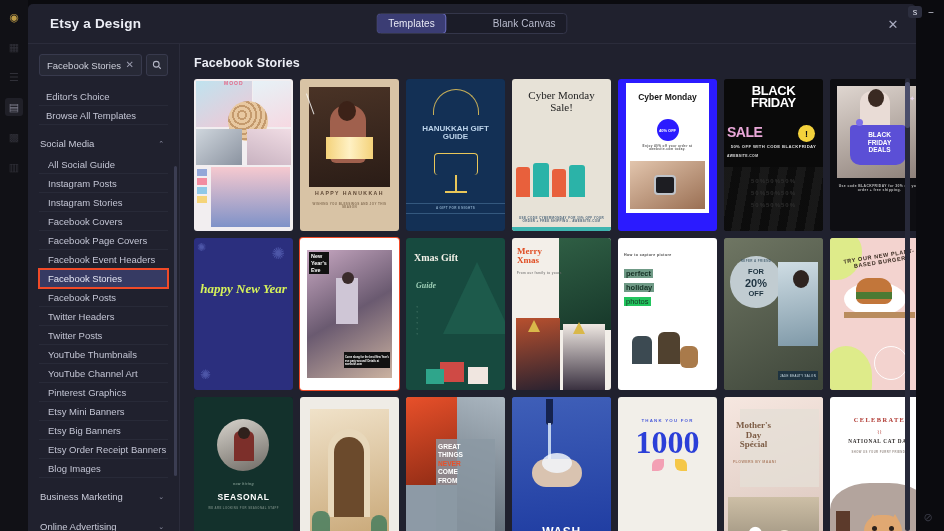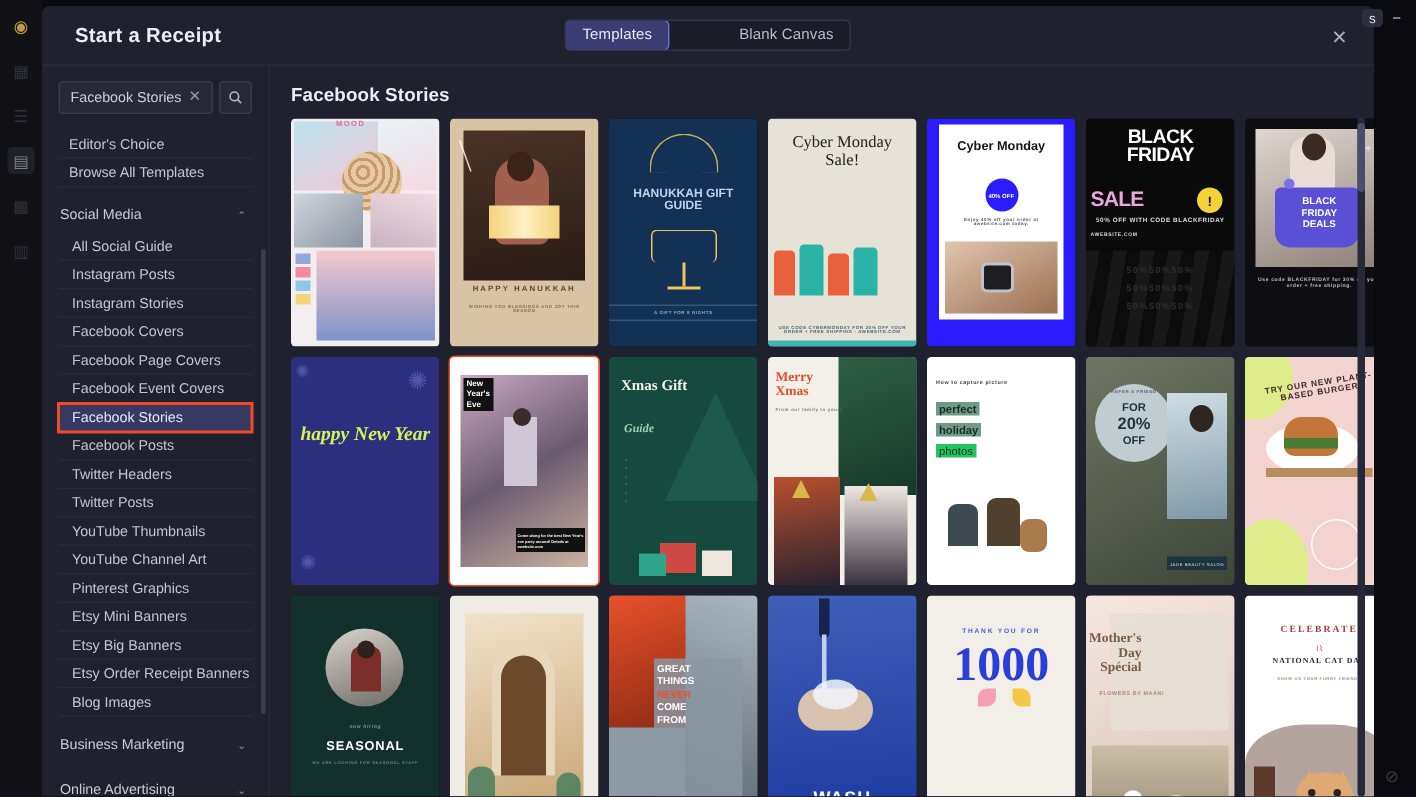--- a/index.html
+++ b/index.html
@@ -165,21 +165,21 @@
 
   <div class="win-badge">
     <span class="pill">s</span>
     <span>−</span>
   </div>
   <div class="bottom-right-icon">⊘</div>
 
   <div class="modal">
 
     <div class="modal-header">
-      <div class="modal-title">Start a Receipt</div>
+      <div class="modal-title">Etsy a Design</div>
       <div class="tab-group">
         <button class="tab active">Templates</button>
         <button class="tab">Blank Canvas</button>
       </div>
       <div class="close-btn">✕</div>
     </div>
 
     <div class="modal-body">
 
       <div class="sidebar">
@@ -218,21 +218,21 @@
         <div class="nav-item sub">
             <span>Instagram Stories</span>
           </div>
         <div class="nav-item sub">
             <span>Facebook Covers</span>
           </div>
         <div class="nav-item sub">
             <span>Facebook Page Covers</span>
           </div>
         <div class="nav-item sub">
-            <span>Facebook Event Covers</span>
+            <span>Facebook Event Headers</span>
           </div>
         <div class="nav-item sub selected-outline">
             <span>Facebook Stories</span>
           </div>
         <div class="nav-item sub">
             <span>Facebook Posts</span>
           </div>
         <div class="nav-item sub">
             <span>Twitter Headers</span>
           </div>
@@ -516,21 +516,21 @@
       <div style="position:absolute;left:34px;top:62px;width:12px;height:12px;border-radius:50% 0;background:#f3a0b4"></div>
       <div style="position:absolute;right:30px;top:62px;width:12px;height:12px;border-radius:0 50%;background:#f5c748"></div>
                 </div>
               </div>
             </div>
             <div class="card">
               <div class="thumb">
                 <div class="fill" style="background:#efe3dd">
       <div style="position:absolute;inset:0;background:linear-gradient(160deg,#f6e7e0,#d9c4bb)"></div>
       <div style="position:absolute;left:16px;top:12px;right:4px;height:78px;background:#e5ded6;opacity:.8"></div>
-      <div class="t-txt" style="position:absolute;left:2px;top:24px;font-size:9px;color:#7c5c45;text-align:right;font-family:'Liberation Serif',serif;line-height:1.08">Mother's<br>Day<br>Spécial</div>
+      <div class="t-txt" style="position:absolute;left:12px;top:24px;font-size:9px;color:#7c5c45;text-align:center;font-family:'Liberation Serif',serif;line-height:1.08">Mother's<br>Day<br>Spécial</div>
       <div class="t-txt tiny" style="position:absolute;left:9px;top:64px;color:#a8765a;text-align:left;font-size:3.6px">FLOWERS BY MAANI</div>
       <div style="position:absolute;left:4px;bottom:0;right:4px;height:52px;background:radial-gradient(circle at 30% 70%,#fff 0 6px,transparent 7px),radial-gradient(circle at 62% 80%,#f3e9d4 0 8px,transparent 9px),linear-gradient(180deg,#cdbfa6,#9a8f7c)"></div>
                 </div>
               </div>
             </div>
             <div class="card">
               <div class="thumb">
                 <div class="fill" style="background:#ffffff">
       <div class="t-txt" style="position:absolute;left:0;right:0;top:20px;font-size:6.4px;color:#b03a33;letter-spacing:1.4px;font-family:'Liberation Serif',serif">CELEBRATE</div>
       <div style="position:absolute;left:0;right:0;top:32px;text-align:center;color:#b03a33;font-size:5px">⌇⌇</div>

